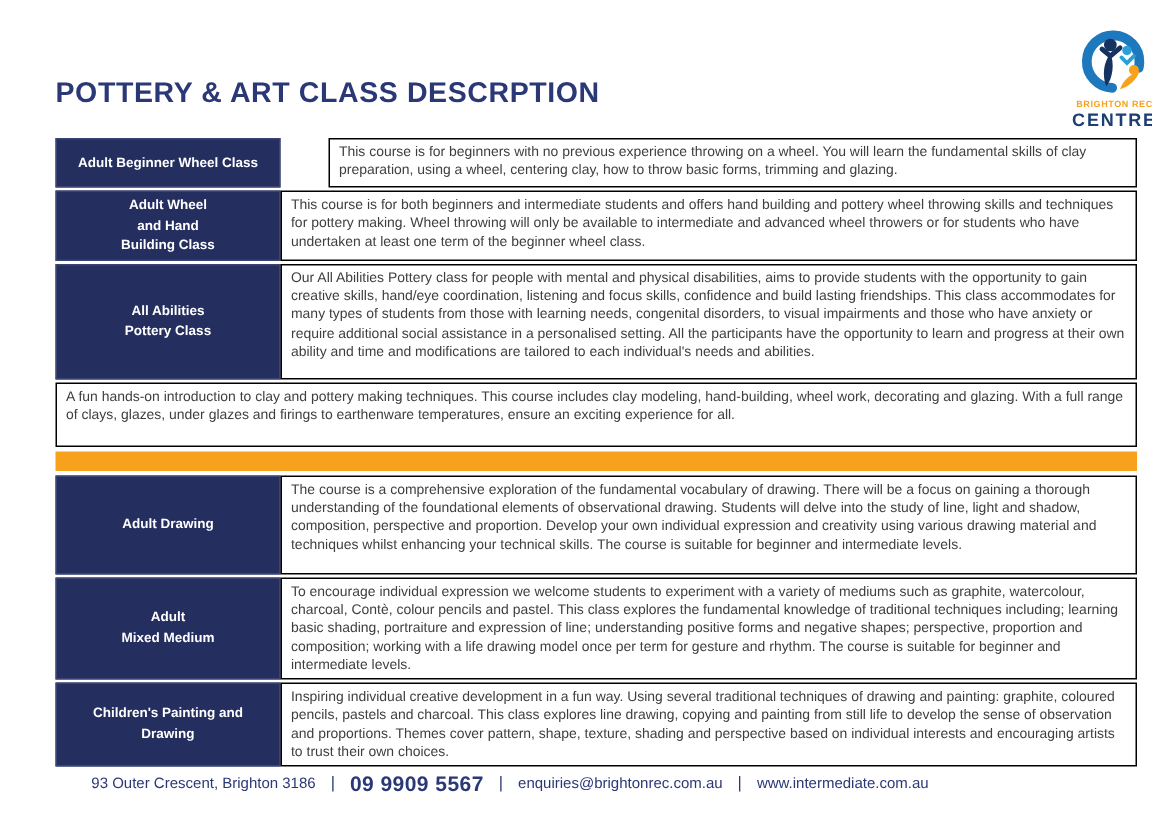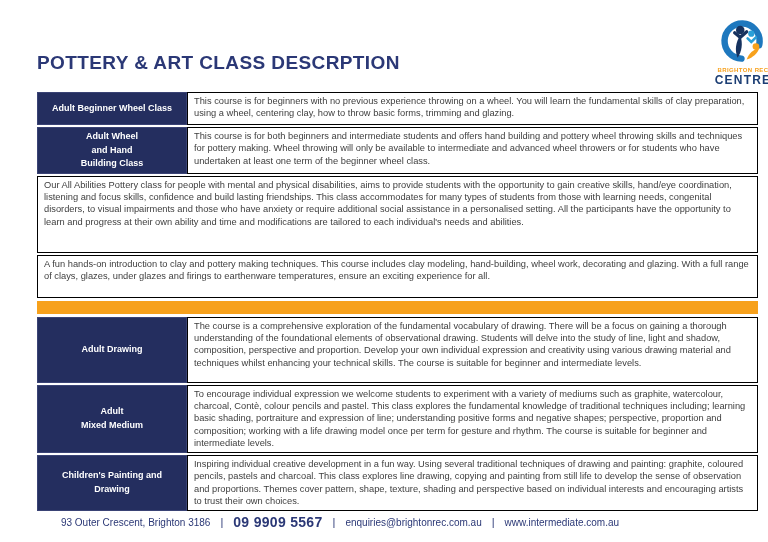--- a/index.html
+++ b/index.html
@@ -39,21 +39,21 @@
     line-height:1.5; white-space:pre-line;
     padding:2px 4px;
   }
   .cell-desc {
     flex:1; box-sizing:border-box;
     border:1px solid #000000;
     padding:2px 7px 2px 6px;
     font-size:9.3px; line-height:1.34; color:#3e3e3e;
     text-align:left;
   }
-  .h0 { min-height:33px; }
+  .h0 { min-height:33px;gap:32px; }
   .h1 { min-height:41px;border-radius:21px; }
   .h2 { min-height:77px; }
   .h3 { min-height:43px; }
   .h4 { min-height:66px; }
   .h5 { min-height:66px; }
   .h6 { min-height:51px; }
   .orange-divider {
     height:13px; background:#f7a11c; margin:1px 0;
   }
 
@@ -95,20 +95,22 @@
   </div>
 
   <div class="row h1">
     <div class="cell-label">Adult Wheel
 and Hand
 Building Class</div>
     <div class="cell-desc">This course is for both beginners and intermediate students and offers hand building and pottery wheel throwing skills and techniques for pottery making. Wheel throwing will only be available to intermediate and advanced wheel throwers or for students who have undertaken at least one term of the beginner wheel class.</div>
   </div>
 
   <div class="row h2">
+    <div class="cell-label">All Abilities
+Pottery Class</div>
     <div class="cell-desc">Our All Abilities Pottery class for people with mental and physical disabilities, aims to provide students with the opportunity to gain creative skills, hand/eye coordination, listening and focus skills, confidence and build lasting friendships. This class accommodates for many types of students from those with learning needs, congenital disorders, to visual impairments and those who have anxiety or require additional social assistance in a personalised setting. All the participants have the opportunity to learn and progress at their own ability and time and modifications are tailored to each individual's needs and abilities.</div>
   </div>
 
   <div class="row h3">
     <div class="cell-desc">A fun hands-on introduction to clay and pottery making techniques. This course includes clay modeling, hand-building, wheel work, decorating and glazing. With a full range of clays, glazes, under glazes and firings to earthenware temperatures, ensure an exciting experience for all.</div>
   </div>
 
   <div class="orange-divider"></div>
 
   <div class="row h4">

